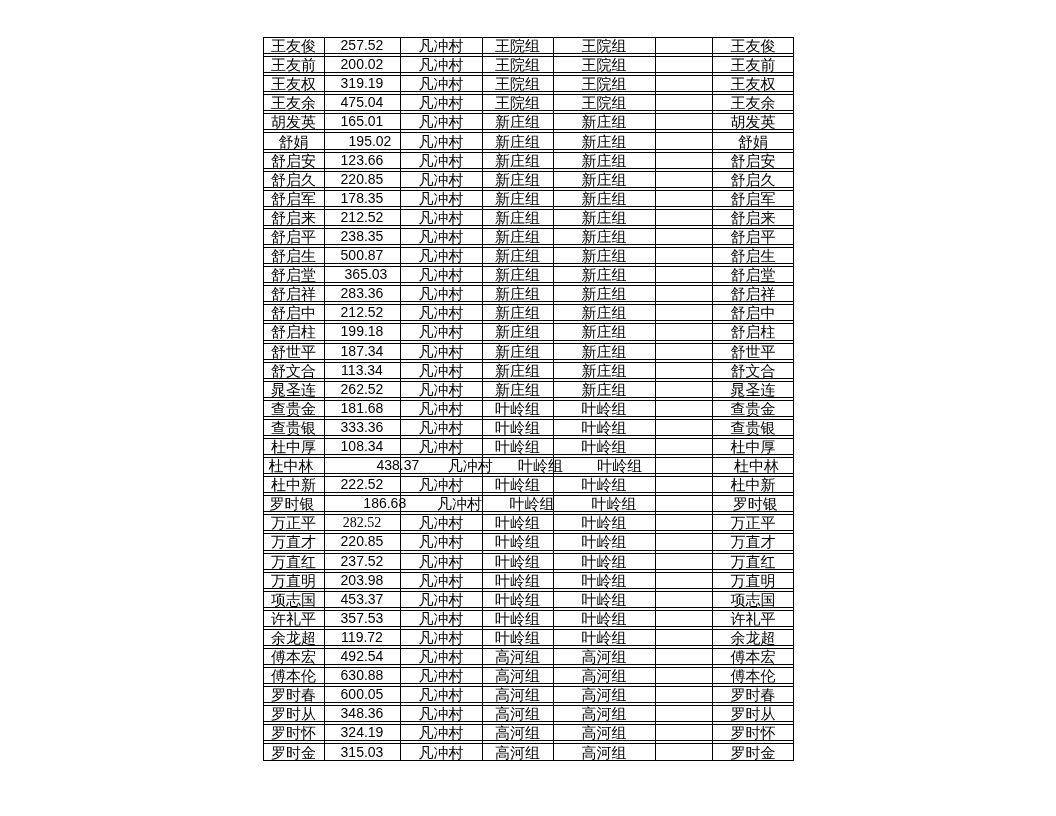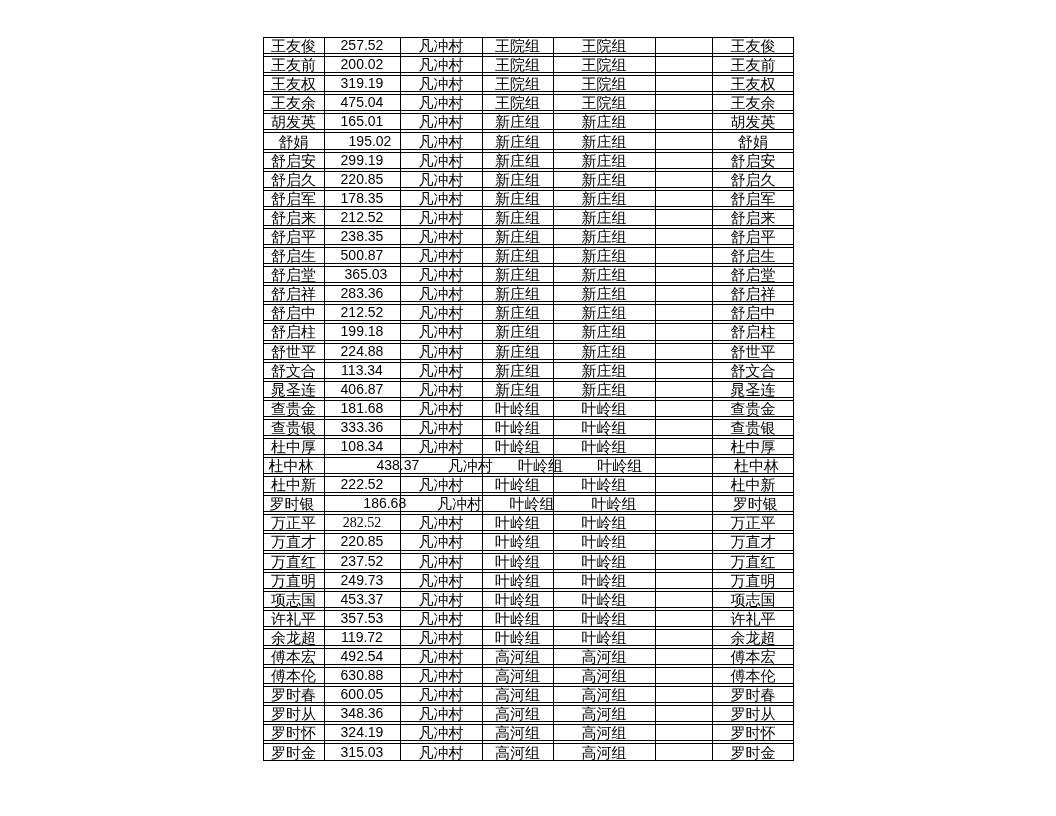--- a/index.html
+++ b/index.html
@@ -111,21 +111,21 @@
         <div class="cell" style="width: 61px;">舒娟</div>
         <div class="cell num" style="width: 76px; padding-left: 16px;">195.02</div>
         <div class="cell" style="width: 82px;">凡冲村</div>
         <div class="cell" style="width: 71px;">新庄组</div>
         <div class="cell" style="width: 102px;">新庄组</div>
         <div class="cell" style="width: 57px;"></div>
         <div class="cell" style="width: 82px;">舒娟</div>
       </div>
       <div class="row">
         <div class="cell" style="width: 61px;">舒启安</div>
-        <div class="cell num" style="width: 76px;">299.19</div>
+        <div class="cell num" style="width: 76px;">123.66</div>
         <div class="cell" style="width: 82px;">凡冲村</div>
         <div class="cell" style="width: 71px;">新庄组</div>
         <div class="cell" style="width: 102px;">新庄组</div>
         <div class="cell" style="width: 57px;"></div>
         <div class="cell" style="width: 82px;">舒启安</div>
       </div>
       <div class="row">
         <div class="cell" style="width: 61px;">舒启久</div>
         <div class="cell num" style="width: 76px;">220.85</div>
         <div class="cell" style="width: 82px;">凡冲村</div>
@@ -201,39 +201,39 @@
         <div class="cell" style="width: 61px;">舒启柱</div>
         <div class="cell num" style="width: 76px;">199.18</div>
         <div class="cell" style="width: 82px;">凡冲村</div>
         <div class="cell" style="width: 71px;">新庄组</div>
         <div class="cell" style="width: 102px;">新庄组</div>
         <div class="cell" style="width: 57px;"></div>
         <div class="cell" style="width: 82px;">舒启柱</div>
       </div>
       <div class="row">
         <div class="cell" style="width: 61px;">舒世平</div>
-        <div class="cell num" style="width: 76px;">224.88</div>
+        <div class="cell num" style="width: 76px;">187.34</div>
         <div class="cell" style="width: 82px;">凡冲村</div>
         <div class="cell" style="width: 71px;">新庄组</div>
         <div class="cell" style="width: 102px;">新庄组</div>
         <div class="cell" style="width: 57px;"></div>
         <div class="cell" style="width: 82px;">舒世平</div>
       </div>
       <div class="row">
         <div class="cell" style="width: 61px;">舒文合</div>
         <div class="cell num" style="width: 76px;">113.34</div>
         <div class="cell" style="width: 82px;">凡冲村</div>
         <div class="cell" style="width: 71px;">新庄组</div>
         <div class="cell" style="width: 102px;">新庄组</div>
         <div class="cell" style="width: 57px;"></div>
         <div class="cell" style="width: 82px;">舒文合</div>
       </div>
       <div class="row">
         <div class="cell" style="width: 61px;">晁圣连</div>
-        <div class="cell num" style="width: 76px;">406.87</div>
+        <div class="cell num" style="width: 76px;">262.52</div>
         <div class="cell" style="width: 82px;">凡冲村</div>
         <div class="cell" style="width: 71px;">新庄组</div>
         <div class="cell" style="width: 102px;">新庄组</div>
         <div class="cell" style="width: 57px;"></div>
         <div class="cell" style="width: 82px;">晁圣连</div>
       </div>
       <div class="row">
         <div class="cell" style="width: 61px;">查贵金</div>
         <div class="cell num" style="width: 76px;">181.68</div>
         <div class="cell" style="width: 82px;">凡冲村</div>
@@ -309,21 +309,21 @@
         <div class="cell" style="width: 61px;">万直红</div>
         <div class="cell num" style="width: 76px;">237.52</div>
         <div class="cell" style="width: 82px;">凡冲村</div>
         <div class="cell" style="width: 71px;">叶岭组</div>
         <div class="cell" style="width: 102px;">叶岭组</div>
         <div class="cell" style="width: 57px;"></div>
         <div class="cell" style="width: 82px;">万直红</div>
       </div>
       <div class="row">
         <div class="cell" style="width: 61px;">万直明</div>
-        <div class="cell num" style="width: 76px;">249.73</div>
+        <div class="cell num" style="width: 76px;">203.98</div>
         <div class="cell" style="width: 82px;">凡冲村</div>
         <div class="cell" style="width: 71px;">叶岭组</div>
         <div class="cell" style="width: 102px;">叶岭组</div>
         <div class="cell" style="width: 57px;"></div>
         <div class="cell" style="width: 82px;">万直明</div>
       </div>
       <div class="row">
         <div class="cell" style="width: 61px;">项志国</div>
         <div class="cell num" style="width: 76px;">453.37</div>
         <div class="cell" style="width: 82px;">凡冲村</div>

